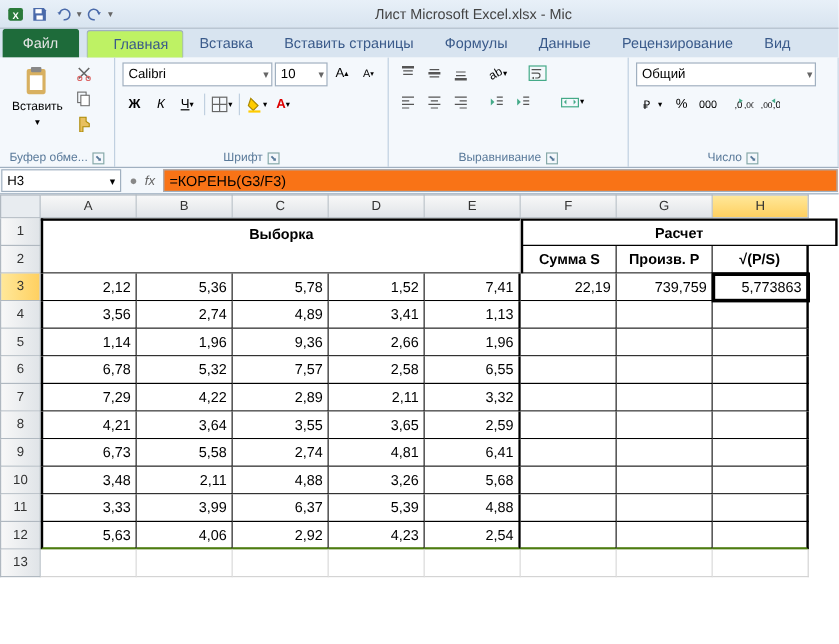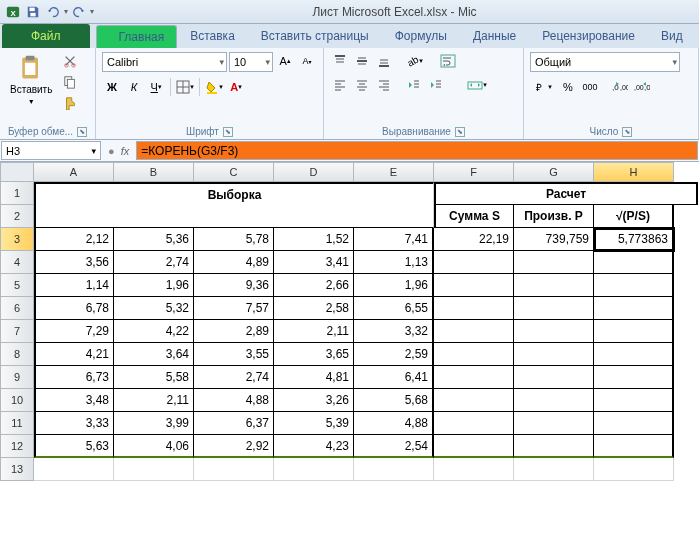--- a/index.html
+++ b/index.html
@@ -8,22 +8,22 @@
 
 .titlebar { height: 24px; background: linear-gradient(#e8f0f8,#d8e4f0); display:flex; align-items:center; padding:0 4px; border-bottom:1px solid #a0b0c0; }
 .titlebar .qat { display:flex; gap:2px; align-items:center; }
 .qat-item { width:18px; height:18px; display:flex; align-items:center; justify-content:center; cursor:pointer; }
 .qat-item svg { width:14px; height:14px; }
 .titlebar .title { flex:1; text-align:center; color:#444; font-size:12px; }
 
 
 .ribbon-tabs { height:24px; display:flex; align-items:flex-end; padding-left:2px; background:#d8e4f0; }
 .ribbon-tab { padding:4px 12px; font-size:12px; color:#3a5a8a; cursor:pointer; border:1px solid transparent; }
-.ribbon-tab.file { background:#1e6b3a; color:#bef264; border-radius:3px 3px 0 0; margin-right:6px; padding:4px 28px;margin-top:24px; }
-.ribbon-tab.active { background:#22c55e; border:1px solid #a0b0c0; border-bottom:none; border-radius:3px 3px 0 0;padding-left:22px; }
+.ribbon-tab.file { background:#1e6b3a; color:#e5e5e5; border-radius:3px 3px 0 0; margin-right:6px; padding:4px 16px;margin-top:24px; }
+.ribbon-tab.active { background:#bef264; border:1px solid #a0b0c0; border-bottom:none; border-radius:3px 3px 0 0;padding-left:22px; }
 
 
 .ribbon { height:92px; background:#f4f8fc; border-bottom:1px solid #a0b0c0; display:flex; }
 .ribbon-group { border-right:1px solid #c0d0e0; padding:4px 6px 2px 6px; display:flex; flex-direction:column; }
 .ribbon-group-content { flex:1; display:flex; align-items:flex-start; gap:4px; }
 .ribbon-group-label { text-align:center; font-size:10px; color:#5a7a9a; padding-top:2px; display:flex; justify-content:center; align-items:center; gap:4px; }
 .ribbon-group-label .launcher { width:10px; height:10px; border:1px solid #8aa; display:inline-flex; align-items:center; justify-content:center; font-size:7px; cursor:pointer; }
 
 .big-btn { display:flex; flex-direction:column; align-items:center; gap:2px; padding:2px 4px; cursor:pointer; }
 .big-btn svg { width:28px; height:28px; }

